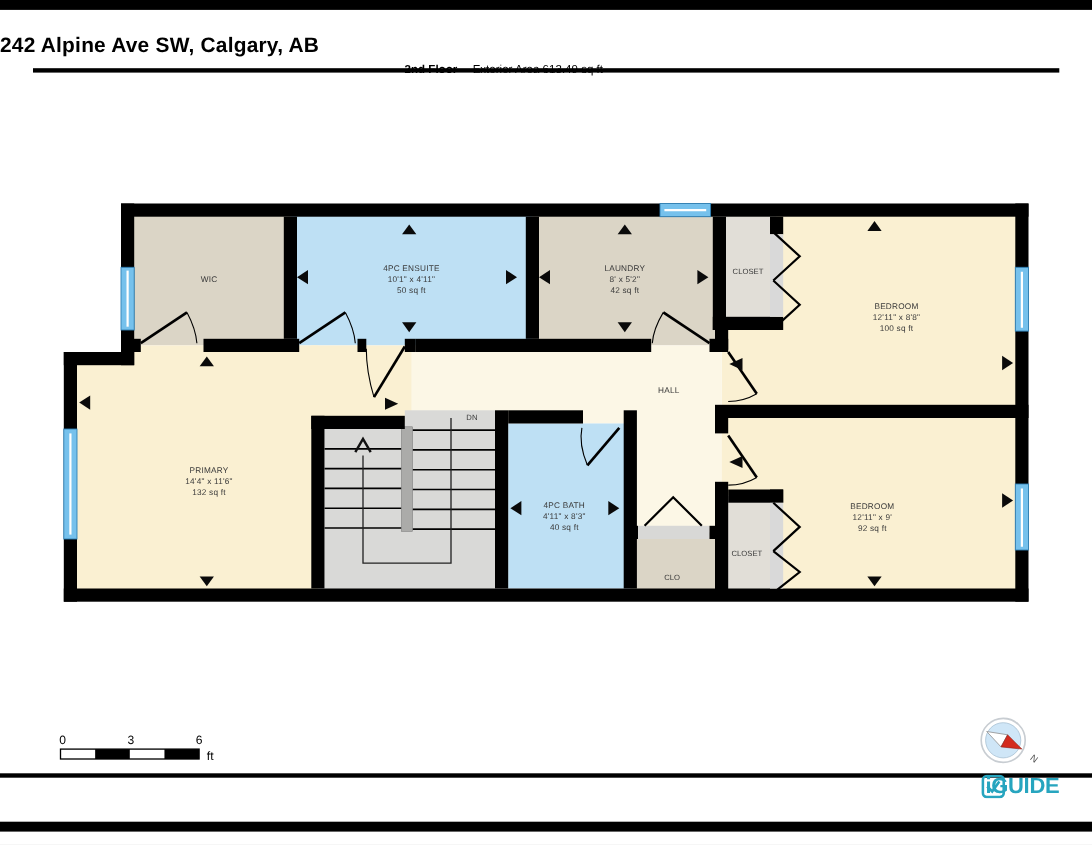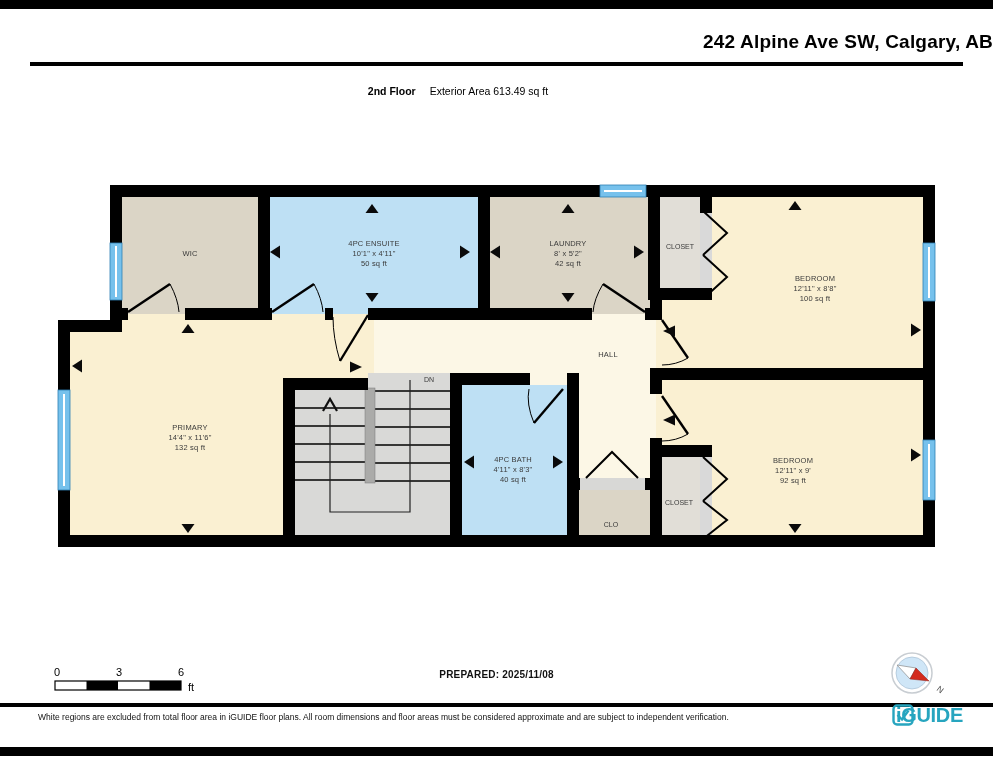--- a/index.html
+++ b/index.html
@@ -1,24 +1,24 @@
 <!DOCTYPE html>
 <html><head>
 <meta charset="utf-8">
 <style>
   html,body{margin:0;padding:0;background:#e8e8e8;}
   .page{position:relative;width:993px;height:768px;background:#ffffff;overflow:hidden;
         font-family:"Liberation Sans",sans-serif;color:#000;}
   .bar{position:absolute;left:0;width:993px;background:#000;}
   .bar.top{top:0;height:9px;}
   .bar.bottom{top:747px;height:9px;}
-  .title{position:absolute;top:31px;left:0;width:993px;text-align:right;
+  .title{position:absolute;top:31px;left:0;width:993px;text-align:left;
          font-size:19px;font-weight:bold;letter-spacing:.2px;}
   .rule{position:absolute;top:62px;left:30px;width:933px;height:3.5px;background:#000;}
-  .subtitle{position:absolute;top:85px;left:0;width:916px;display:flex;
+  .subtitle{position:absolute;top:57px;left:0;width:916px;display:flex;
             justify-content:center;align-items:baseline;font-size:10.5px;}
   .subtitle .floor{font-weight:bold;margin-right:14px;}
   .prepared{position:absolute;top:669px;left:0;width:993px;text-align:center;
             font-size:10px;font-weight:bold;letter-spacing:.2px;color:#111;}
   .disclaimer{position:absolute;top:712px;left:38px;width:760px;font-size:8.5px;color:#111;}
   .brand{position:absolute;top:704px;right:30px;display:flex;align-items:center;}
   .brand .word{font-size:20px;font-weight:600;letter-spacing:-0.3px;color:#27a5bf;margin-left:4px;}
   svg{position:absolute;top:0;left:0;}
   text.rl{font-family:"Liberation Sans",sans-serif;font-size:7.5px;fill:#3a3a3a;letter-spacing:.2px;}
   text.sm{font-family:"Liberation Sans",sans-serif;font-size:7px;fill:#3a3a3a;}
@@ -239,25 +239,23 @@
 
     <g>
       <circle cx="912" cy="673" r="20" fill="#ffffff" stroke="#c8cdd2" stroke-width="1.5"></circle>
       <circle cx="912" cy="673" r="16" fill="#cfe6f7" stroke="#a7bfd2" stroke-width="0.7"></circle>
       <polygon points="897,665 916,668 910,679" fill="#ffffff" stroke="#8a8a8a" stroke-width="0.7"></polygon>
       <polygon points="929,681 916,668 910,679" fill="#d32b1e" stroke="#8a2018" stroke-width="0.5"></polygon>
       <text x="936" y="690" font-size="8.5" fill="#4a4a4a" transform="rotate(38 936 690)" style="font-family:'Liberation Sans',sans-serif">N</text>
     </g>
   </svg>
 
-  <div class="prepared">PREPARED: 2025/11/08</div>
 
   <div class="rule" style="top:703px;left:0;width:993px;height:4px;"></div>
 
-  <div class="disclaimer">White regions are excluded from total floor area in iGUIDE floor plans. All room dimensions and floor areas must be considered approximate and are subject to independent verification.</div>
 
   <div class="brand">
     <svg width="22" height="22" viewBox="0 0 22 22">
       <rect x="1.5" y="1.5" width="19" height="19" rx="3.5" fill="none" stroke="#27a5bf" stroke-width="2.4"></rect>
       <path d="M5.5,11 L10,15.5 L16.5,6.5" fill="none" stroke="#27a5bf" stroke-width="2.4"></path>
     </svg>
     <span class="word">iGUIDE</span>
   </div>
 
   <div class="bar bottom"></div>

